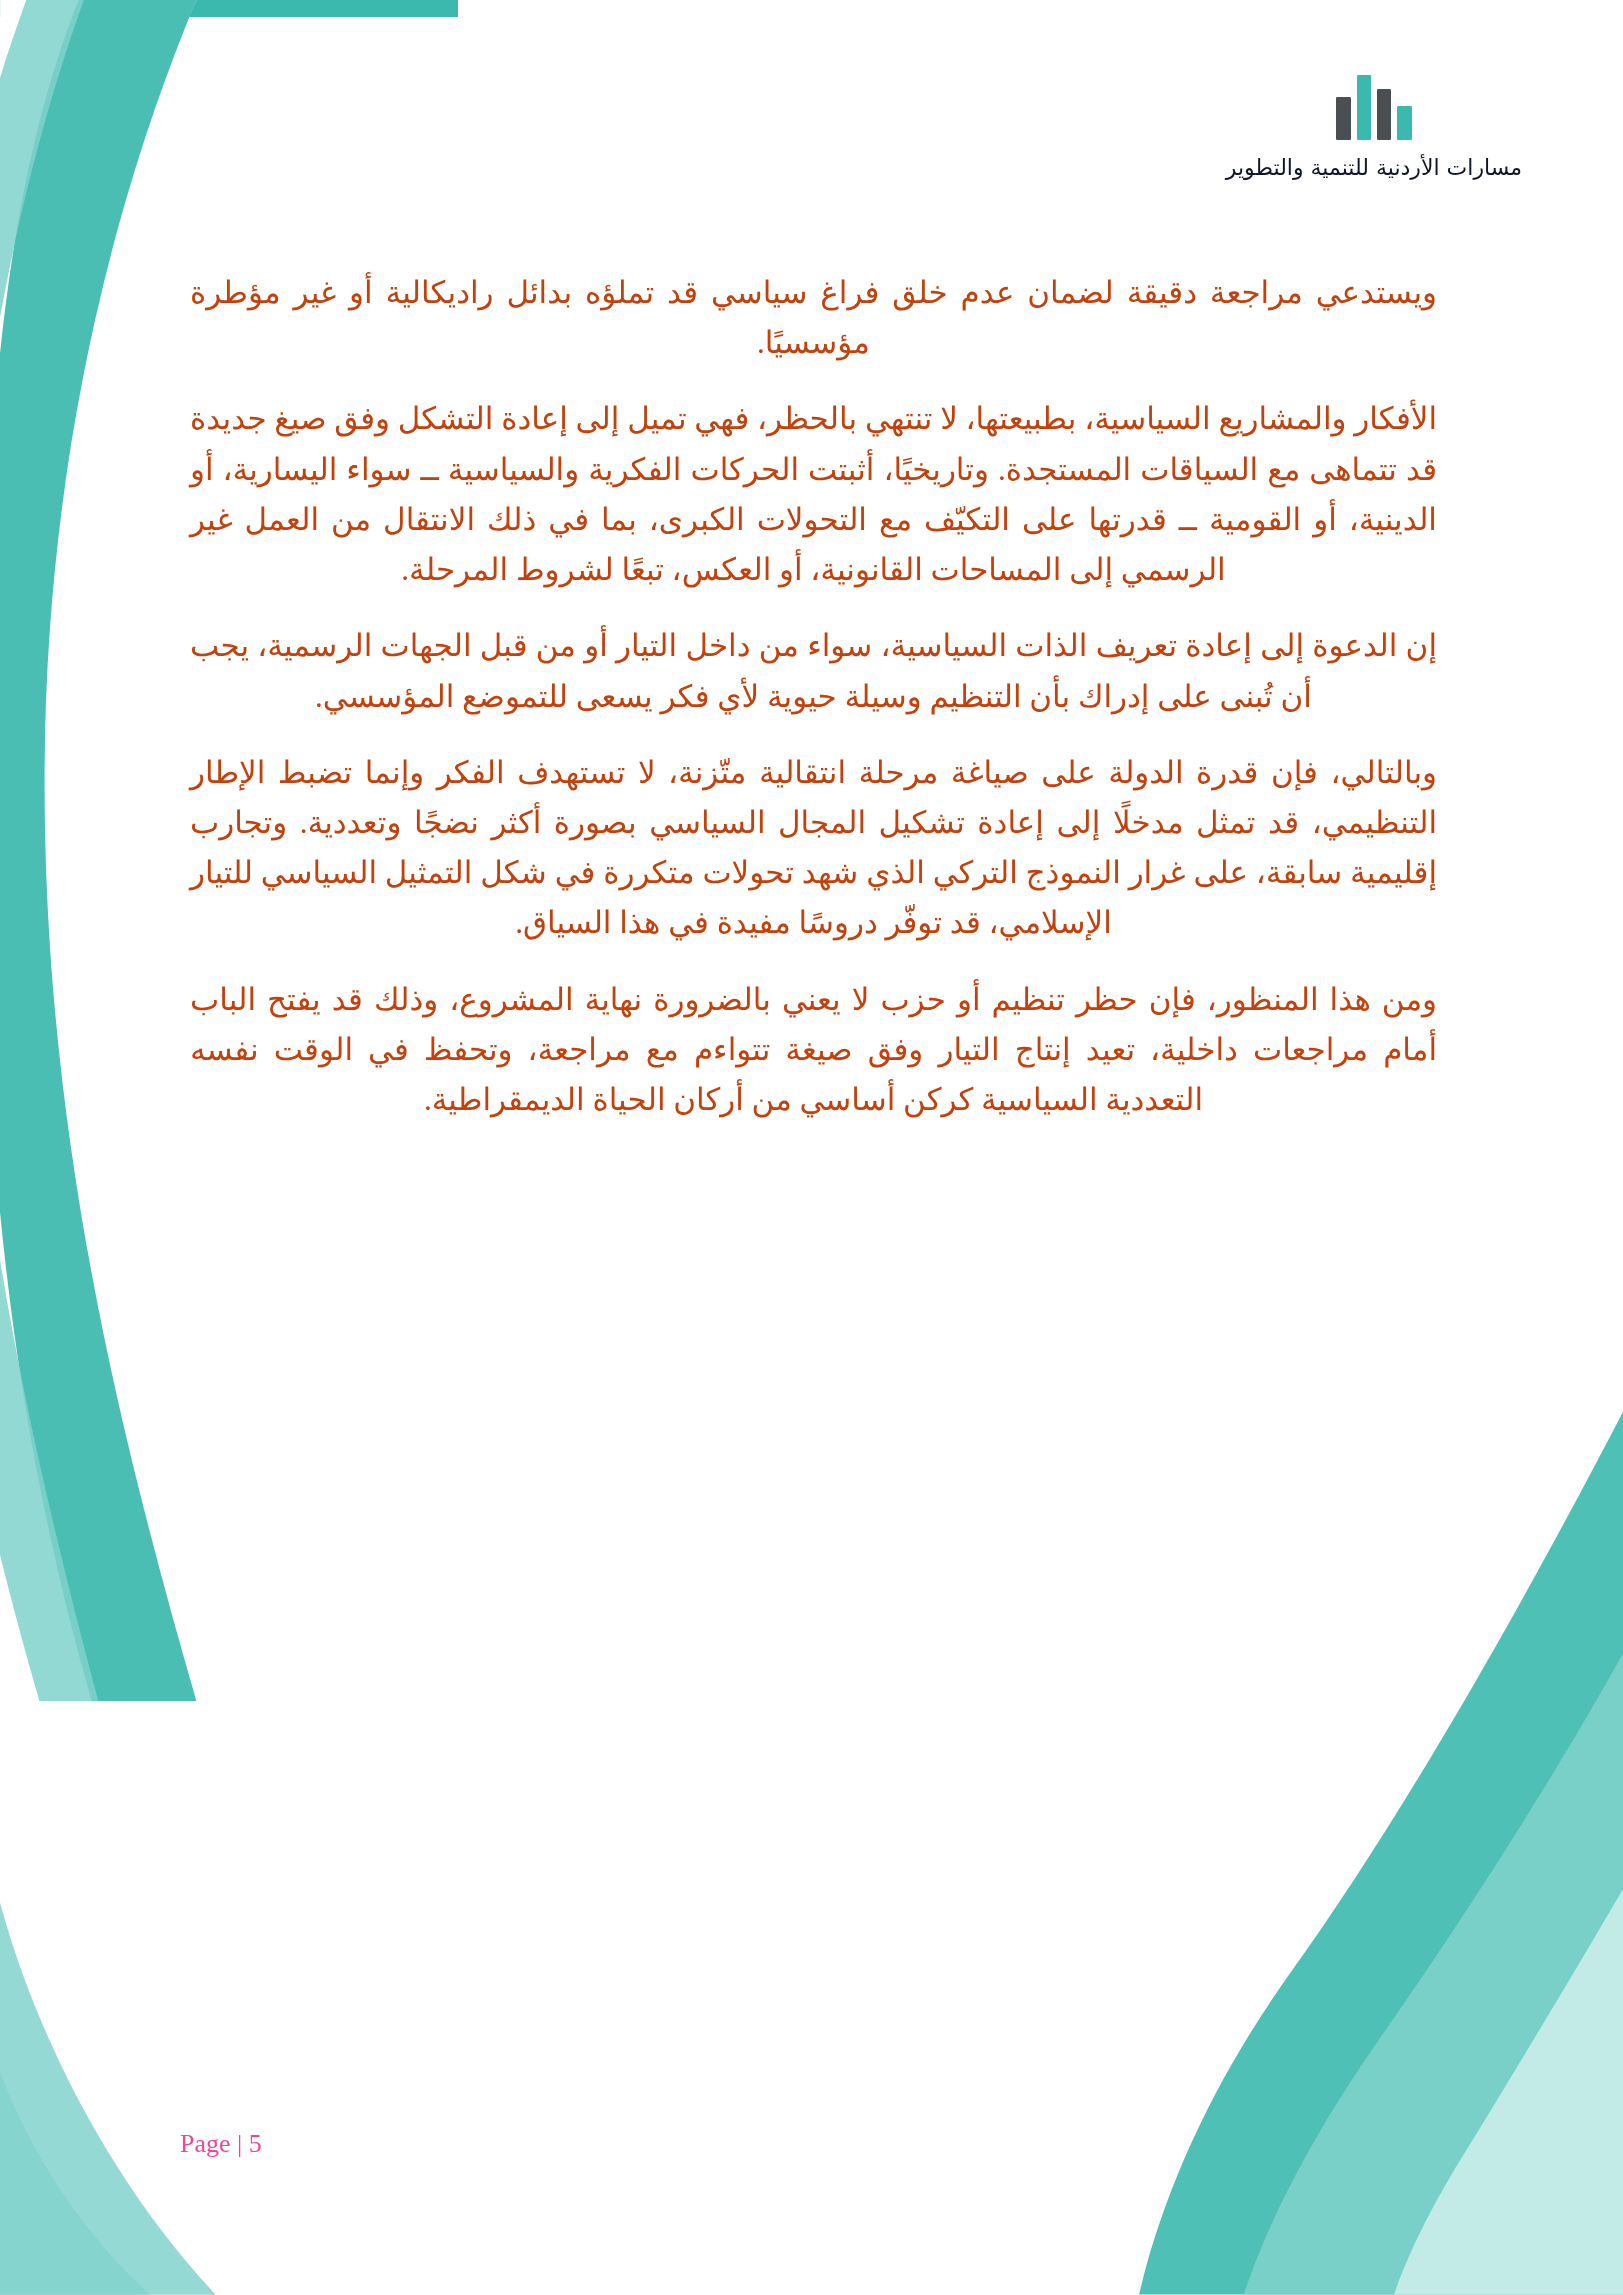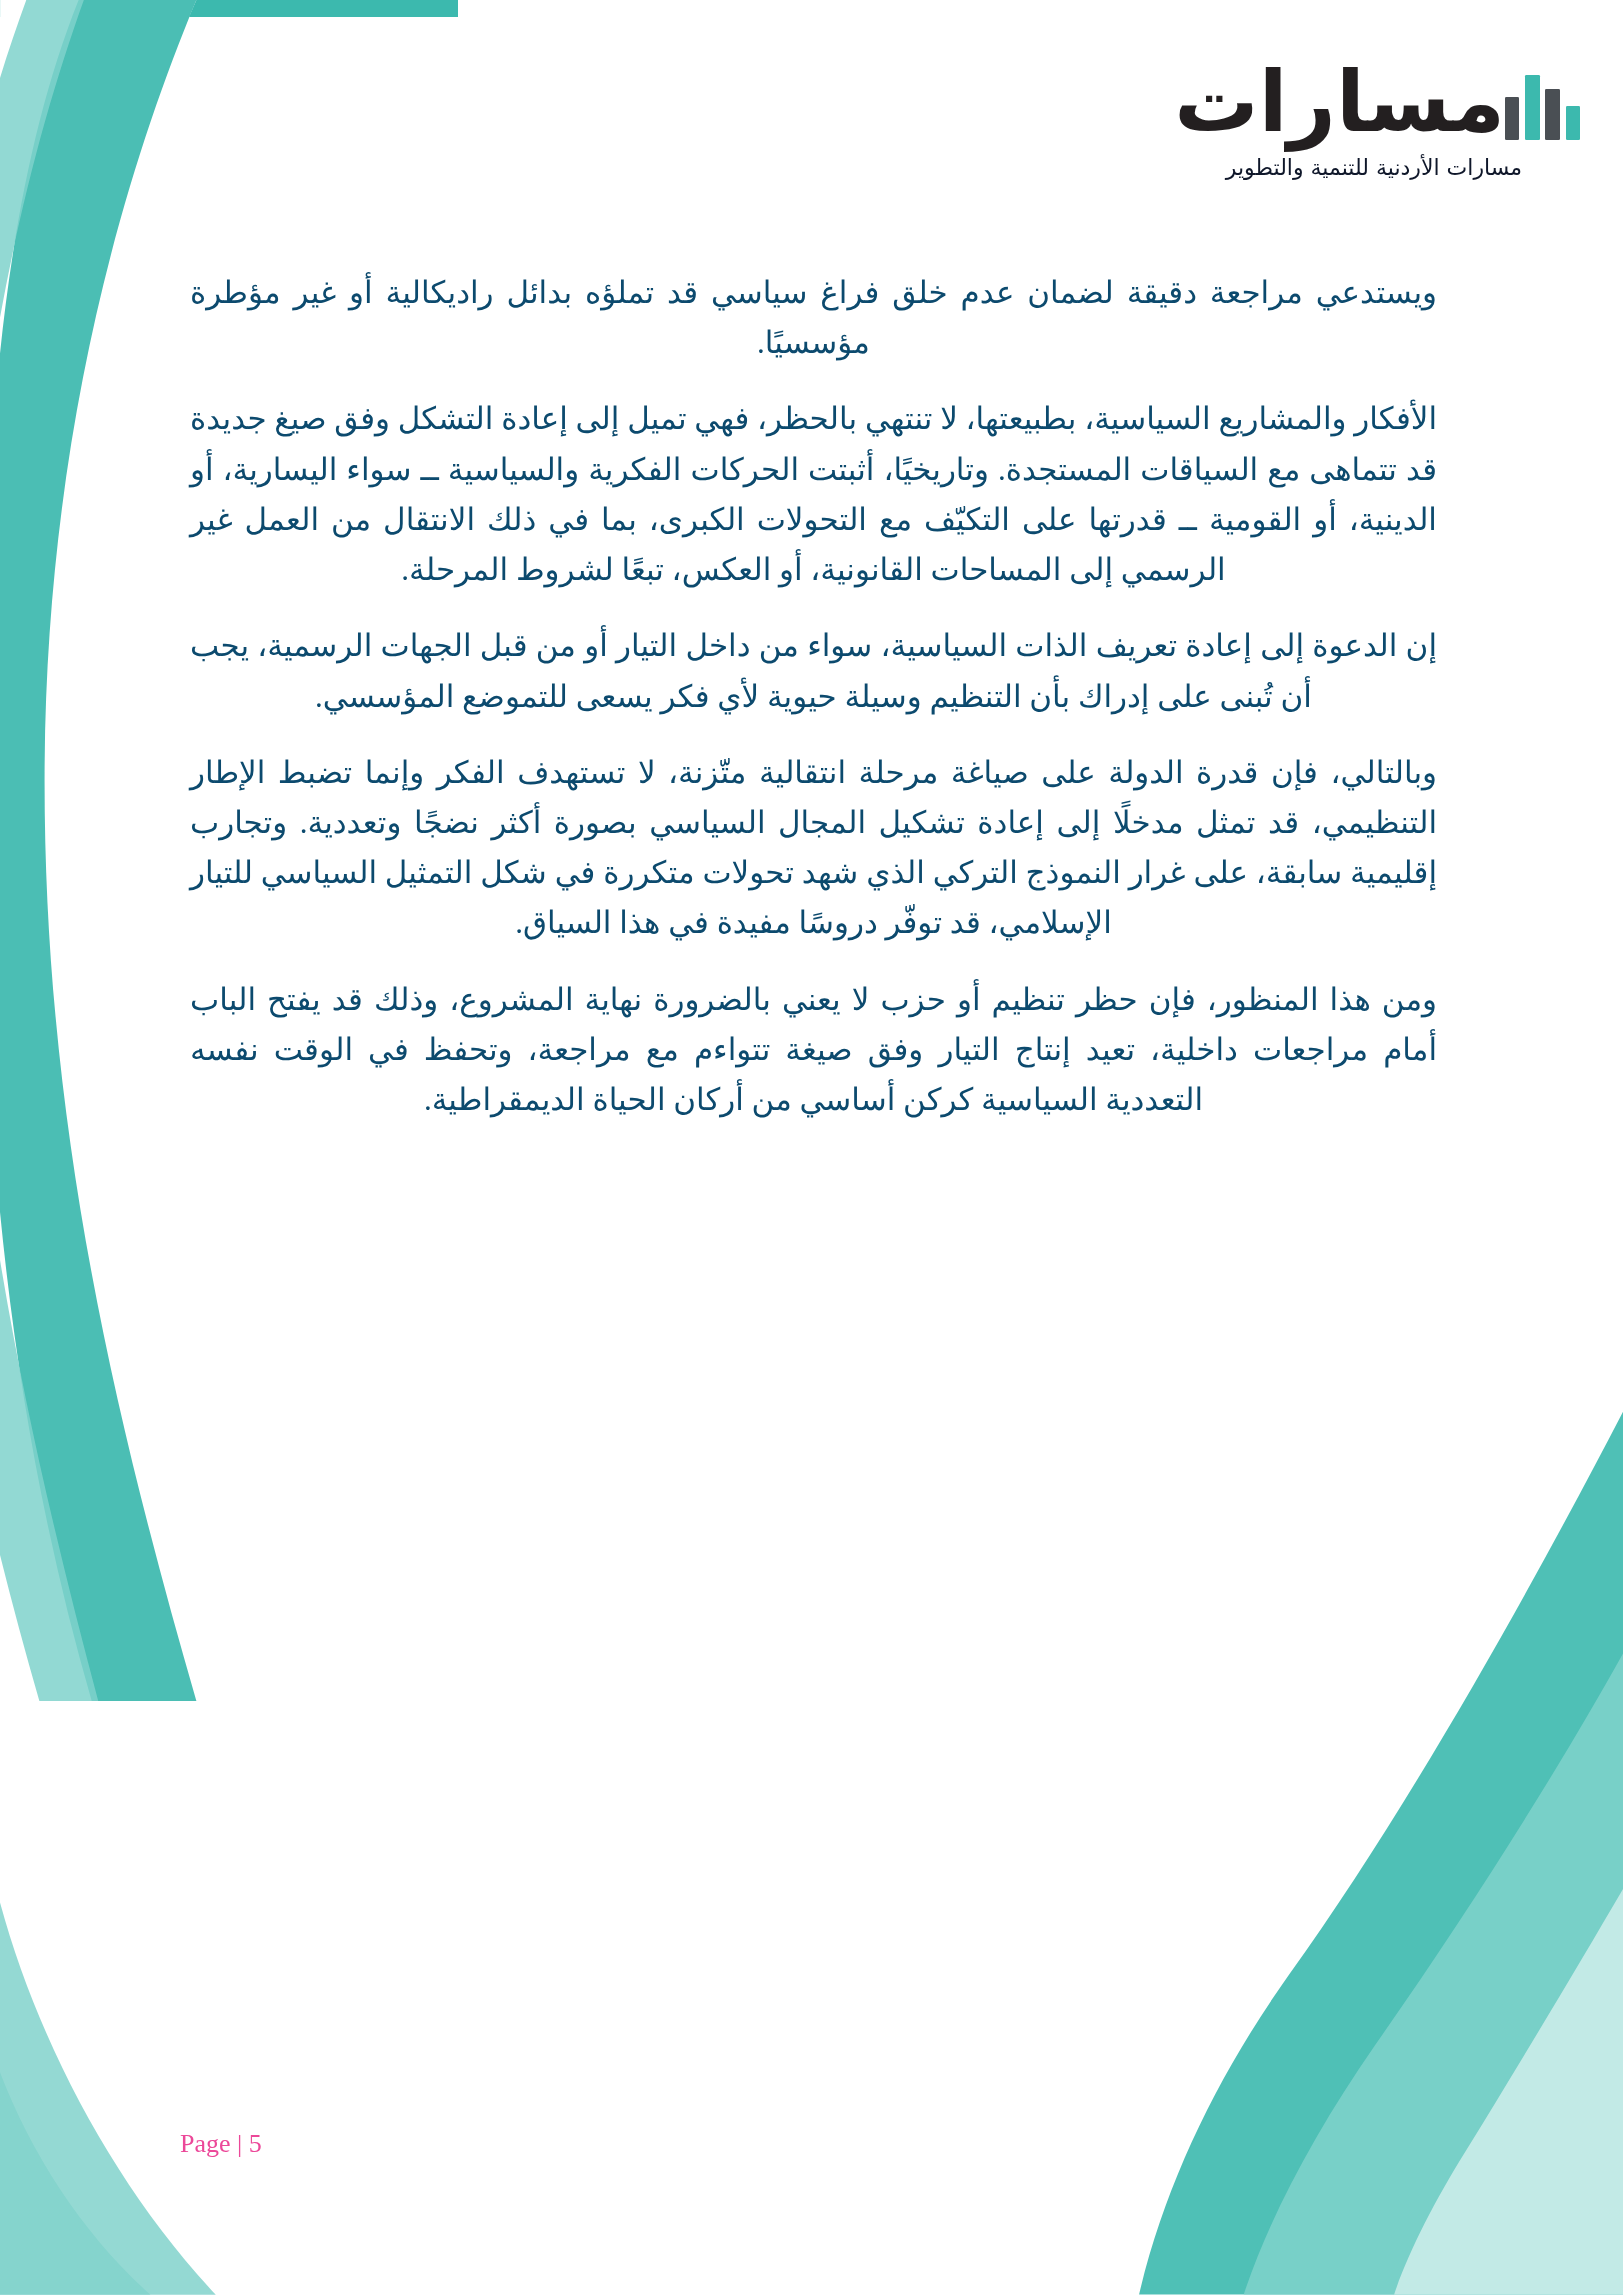--- a/index.html
+++ b/index.html
@@ -78,21 +78,21 @@
     position: absolute;
     top: 268px;
     right: 186px;
     width: 1247px;
     direction: rtl;
   }
   .para {
     font-family: "Liberation Serif", serif;
     font-size: 31px;
     line-height: 1.62;
-    color: #0c4a6e;
+    color: #c2410c;
     text-align: justify;
     text-align-last: center;
     margin: 0 0 26px 0;
   }
   .para:last-child { margin-bottom: 0; }
 
   
   .footer {
     position: absolute;
     left: 180px;
@@ -128,21 +128,20 @@
 
   <div class="deco" style="left:0;bottom:0;width:340px;height:589px;">
     <svg width="340" height="589" viewBox="0 0 520 900" xmlns="http://www.w3.org/2000/svg">
       <path d="M0,900 L0,300 C60,520 180,740 330,900 Z" fill="#3cb9ae" opacity="0.55"></path>
       <path d="M0,900 L0,560 C50,690 130,810 230,900 Z" fill="#7fd2cb" opacity="0.7"></path>
     </svg>
   </div>
 
   <div class="logo-wrap">
     <div class="logo-mark">
-      <span class="logo-arabic">مسارات</span>
       <span class="logo-bars">
         <i class="bar1"></i>
           <i class="bar2"></i>
           <i class="bar3"></i>
           <i class="bar4"></i>
       </span>
     </div>
     <div class="logo-tagline">مسارات الأردنية للتنمية والتطوير</div>
   </div>
 

